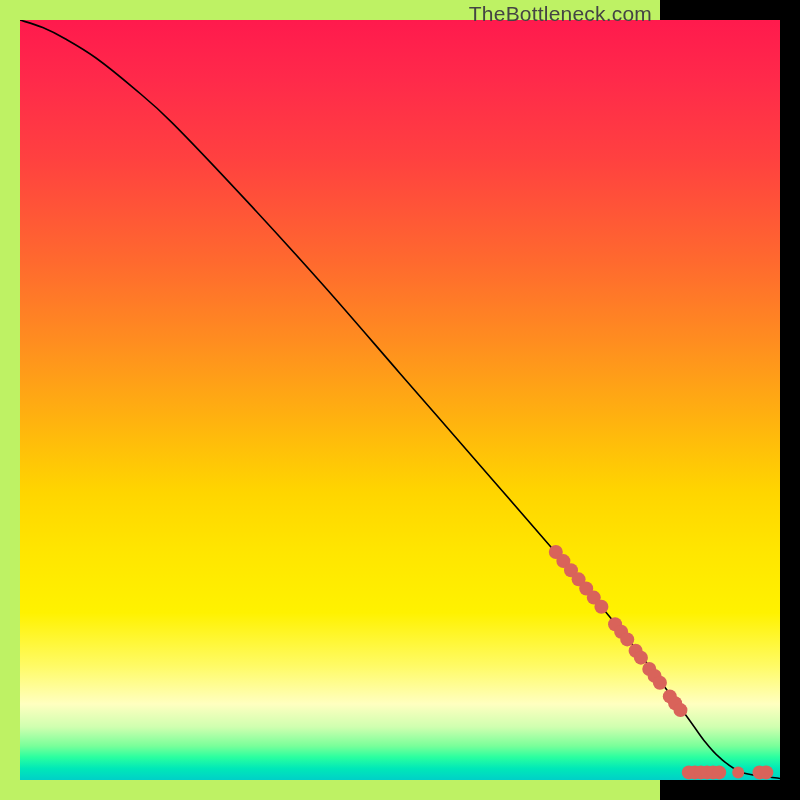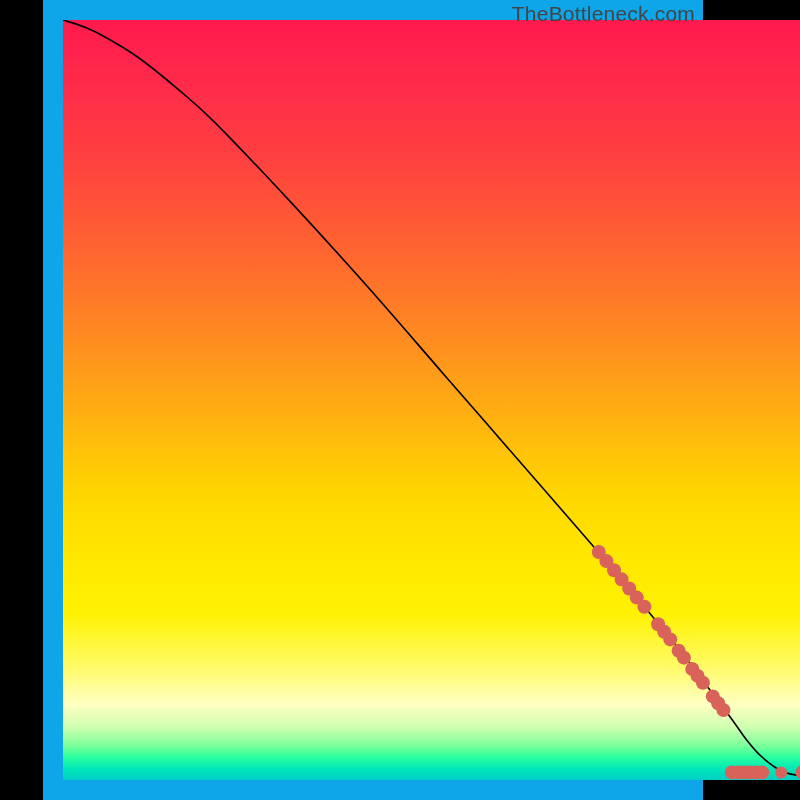--- a/index.html
+++ b/index.html
@@ -8,22 +8,21 @@
     width: 800px;
     height: 800px;
     overflow: hidden;
     background: #000;
     font-family: Arial, Helvetica, sans-serif;
   }
   .frame {
     position: relative;
     width: 660px;
     height: 800px;
-    background: #0ea5e9;
-    margin-left: 43px;
+    background: #bef264;
   }
   .plot {
     position: absolute;
     left: 20px;
     top: 20px;
     width: 760px;
     height: 760px;
     background: linear-gradient(to bottom,
       #ff1a4d 0%,
       #ff2a4a 8%,

